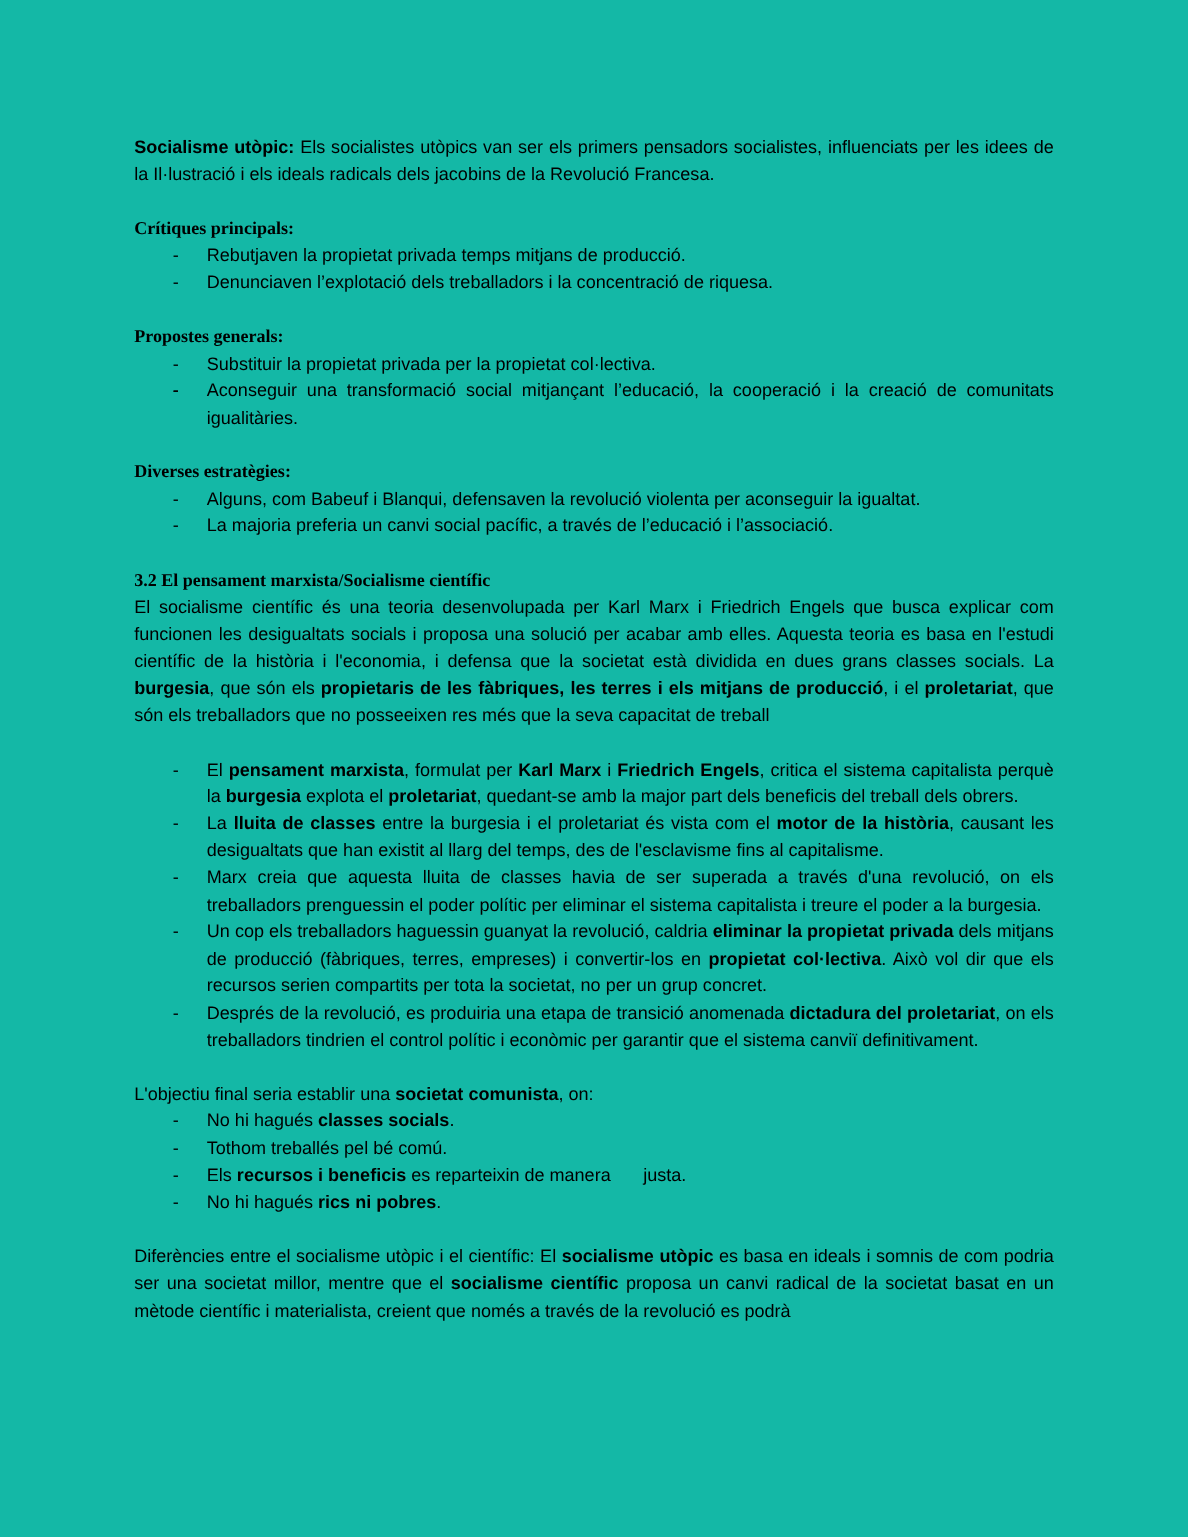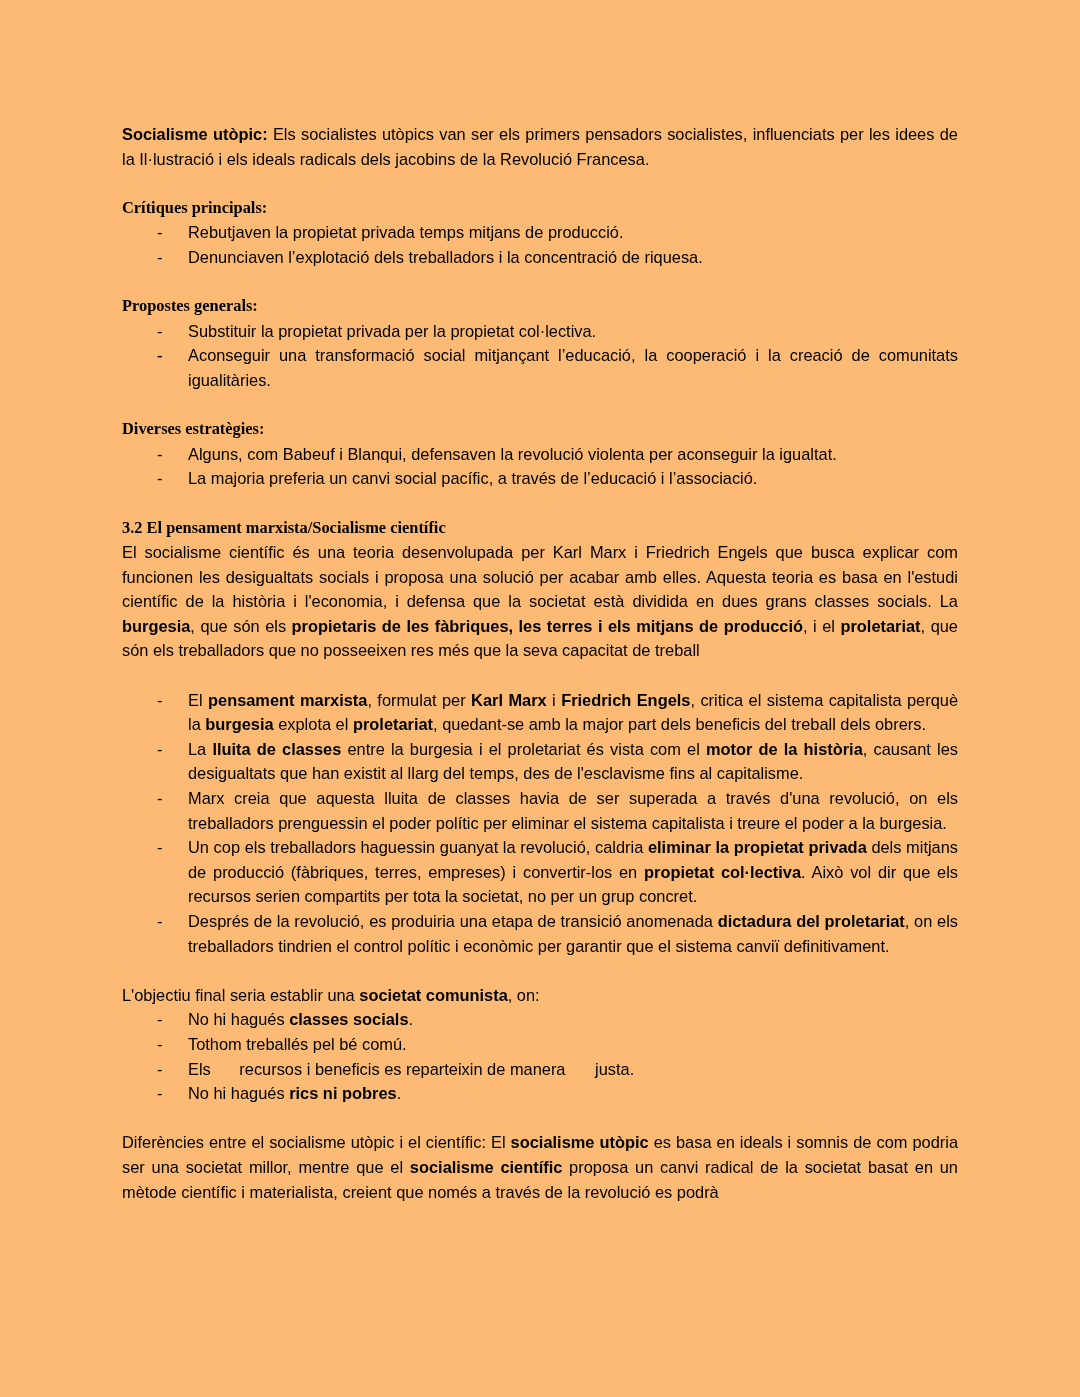--- a/index.html
+++ b/index.html
@@ -12,21 +12,21 @@
     width: 1080px;
     height: 1397px;
     font-family: "Liberation Sans", sans-serif;
     color: #000000;
     -webkit-font-smoothing: antialiased;
   }
   .page {
     position: relative;
     width: 1080px;
     height: 1397px;
-    background: #fdba74;
+    background: #14b8a6;
     box-sizing: border-box;
     padding: 122px 122px 0 122px;
   }
   .doc {
     width: 836px;
   }
   
   .para {
     font-size: 16.4px;
     line-height: 24.6px;
@@ -141,21 +141,21 @@
         <li><span class="dash">-</span><span><span>Un cop els treballadors haguessin guanyat la revolució, caldria </span><span style="font-weight: bold;">eliminar la propietat privada</span><span> dels mitjans de producció (fàbriques, terres, empreses) i convertir-los en </span><span style="font-weight: bold;">propietat col·lectiva</span><span>. Això vol dir que els recursos serien compartits per tota la societat, no per un grup concret.</span></span></li>
         <li><span class="dash">-</span><span><span>Després de la revolució, es produiria una etapa de transició anomenada </span><span style="font-weight: bold;">dictadura del proletariat</span><span>, on els treballadors tindrien el control polític i econòmic per garantir que el sistema canviï definitivament.</span></span></li>
       </ul>
 
     <div class="gap"></div>
 
     <p class="para"><span>L'objectiu final seria establir una </span><span style="font-weight: bold;">societat comunista</span><span>, on:</span></p>
     <ul class="dash-list">
         <li class="no-justify"><span class="dash">-</span><span><span>No hi hagués </span><span style="font-weight: bold;">classes socials</span><span>.</span></span></li>
         <li class="no-justify"><span class="dash">-</span><span><span>Tothom treballés pel bé comú.</span></span></li>
-        <li class="no-justify"><span class="dash">-</span><span><span>Els </span><span style="font-weight: normal; margin-left: 24px;">recursos i beneficis</span><span> es reparteixin de manera </span><span style="font-weight: normal; margin-left: 25px;">justa</span><span>.</span></span></li>
+        <li class="no-justify"><span class="dash">-</span><span><span>Els </span><span style="font-weight: bold;">recursos i beneficis</span><span> es reparteixin de manera </span><span style="font-weight: normal; margin-left: 25px;">justa</span><span>.</span></span></li>
         <li class="no-justify"><span class="dash">-</span><span><span>No hi hagués </span><span style="font-weight: bold;">rics ni pobres</span><span>.</span></span></li>
       </ul>
 
     <div class="gap"></div>
 
     <p class="para"><span>Diferències entre el socialisme utòpic i el científic: El </span><span style="font-weight: bold;">socialisme utòpic</span><span> es basa en ideals i somnis de com podria ser una societat millor, mentre que el </span><span style="font-weight: bold;">socialisme científic</span><span> proposa un canvi radical de la societat basat en un mètode científic i materialista, creient que només a través de la revolució es podrà</span></p>
 
   </div>
 </div>
 

